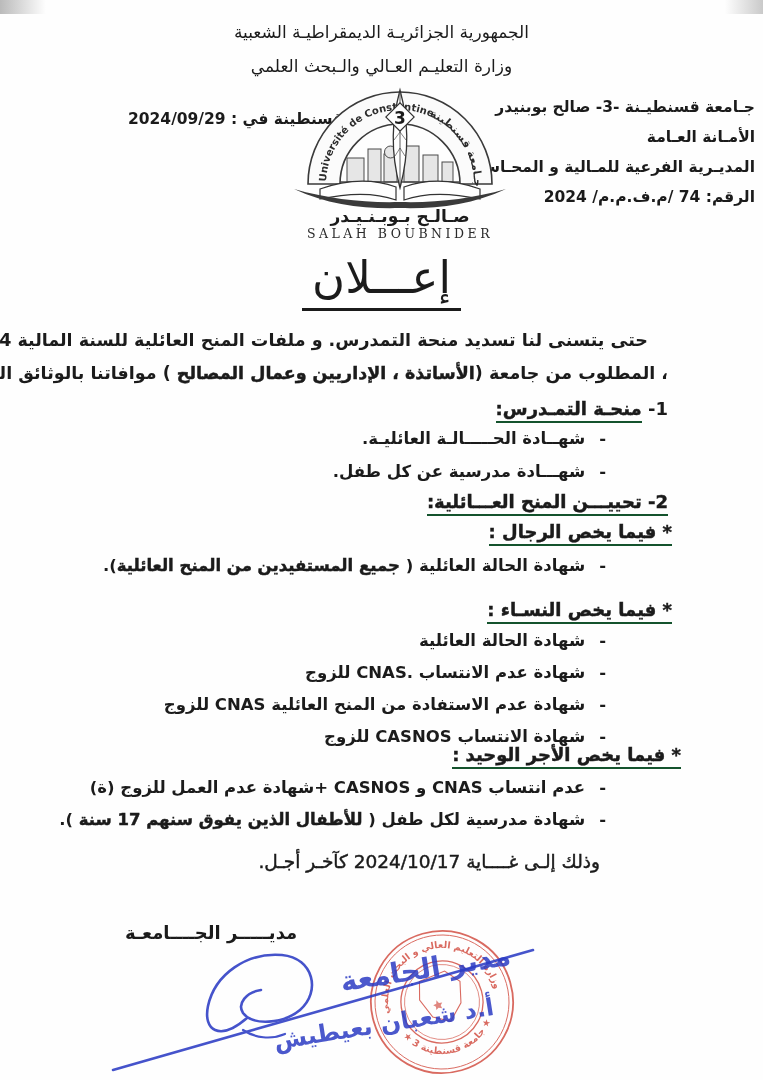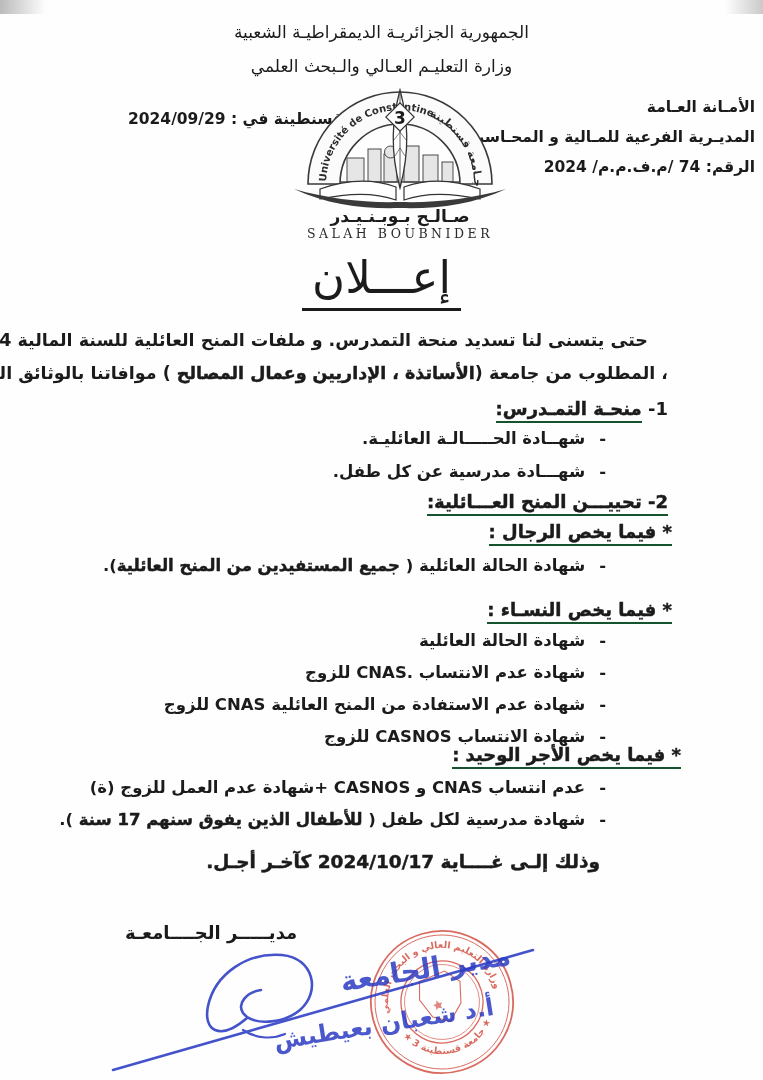--- a/index.html
+++ b/index.html
@@ -36,20 +36,21 @@
 <body>
 
 <div class="page">
 
   <div class="abs center hdr" style="top:22px;" dir="rtl">الجمهورية الجزائريـة الديمقراطيـة  الشعبية</div>
   <div class="abs center hdr" style="top:56px;" dir="rtl">وزارة التعليـم العـالي والـبحث العلمي</div>
 
   <div class="abs rtl info" style="top:104px;left:128px;">قسنطينة في : 2024/09/29</div>
 
   <div class="abs rtl info" style="top:92px;right:8px;">
+    <div>جـامعة قسنطيـنة -3- صالح بوبنيدر</div>
     <div>الأمـانة العـامة</div>
     <div>المديـرية الفرعية للمـالية و المحـاسبة</div>
     <div>الرقم: 74  /م.ف.م.م/ 2024</div>
   </div>
 
   <div class="abs" style="top:86px;left:284px;width:232px;height:156px;">
     <svg width="232" height="156" viewBox="0 0 232 156">
 
       <path d="M 24,98 A 92,92 0 0 1 208,98 L 176,98 A 60,60 0 0 0 56,98 Z" fill="#fbfbfb" stroke="#3a3a3a" stroke-width="1.6"></path>
 
@@ -159,21 +160,21 @@
   </div>
   <div class="abs item" style="top:778px;right:157px;">
     <span class="dash">-</span>
     <span>عدم انتساب  CNAS  و  CASNOS  +شهادة عدم العمل للزوج (ة)</span>
   </div>
   <div class="abs item" style="top:810px;right:157px;">
     <span class="dash">-</span>
     <span><span>شهادة مدرسية لكل طفل ( </span><span class="xb">للأطفال الذين يفوق سنهم 17 سنة</span><span> ).</span></span>
   </div>
 
-  <div class="abs rtl xb" style="top:851px;right:163px;font-size:18.5px;font-weight:bold;">وذلك إلـى غــــاية  2024/10/17 كآخـر أجـل.</div>
+  <div class="abs rtl xb" style="top:851px;right:163px;font-size:18.5px;font-weight:normal;">وذلك إلـى غــــاية  2024/10/17 كآخـر أجـل.</div>
 
   <div class="abs rtl" style="top:922px;left:125px;font-size:18px;font-weight:bold;">مديـــــر الجــــامعـة</div>
 
   <div class="abs" style="top:924px;left:326px;width:232px;height:156px;z-index:1;">
     <svg width="232" height="156" viewBox="0 0 232 156">
       <g transform="rotate(-16 116 78)" stroke="#d14a3e" fill="none" opacity="0.82">
         <circle cx="116" cy="78" r="71" stroke-width="1.8"></circle>
         <circle cx="116" cy="78" r="67" stroke-width="0.9"></circle>
         <circle cx="116" cy="78" r="41" stroke-width="1.3"></circle>
         <circle cx="116" cy="78" r="37.5" stroke-width="0.7"></circle>

